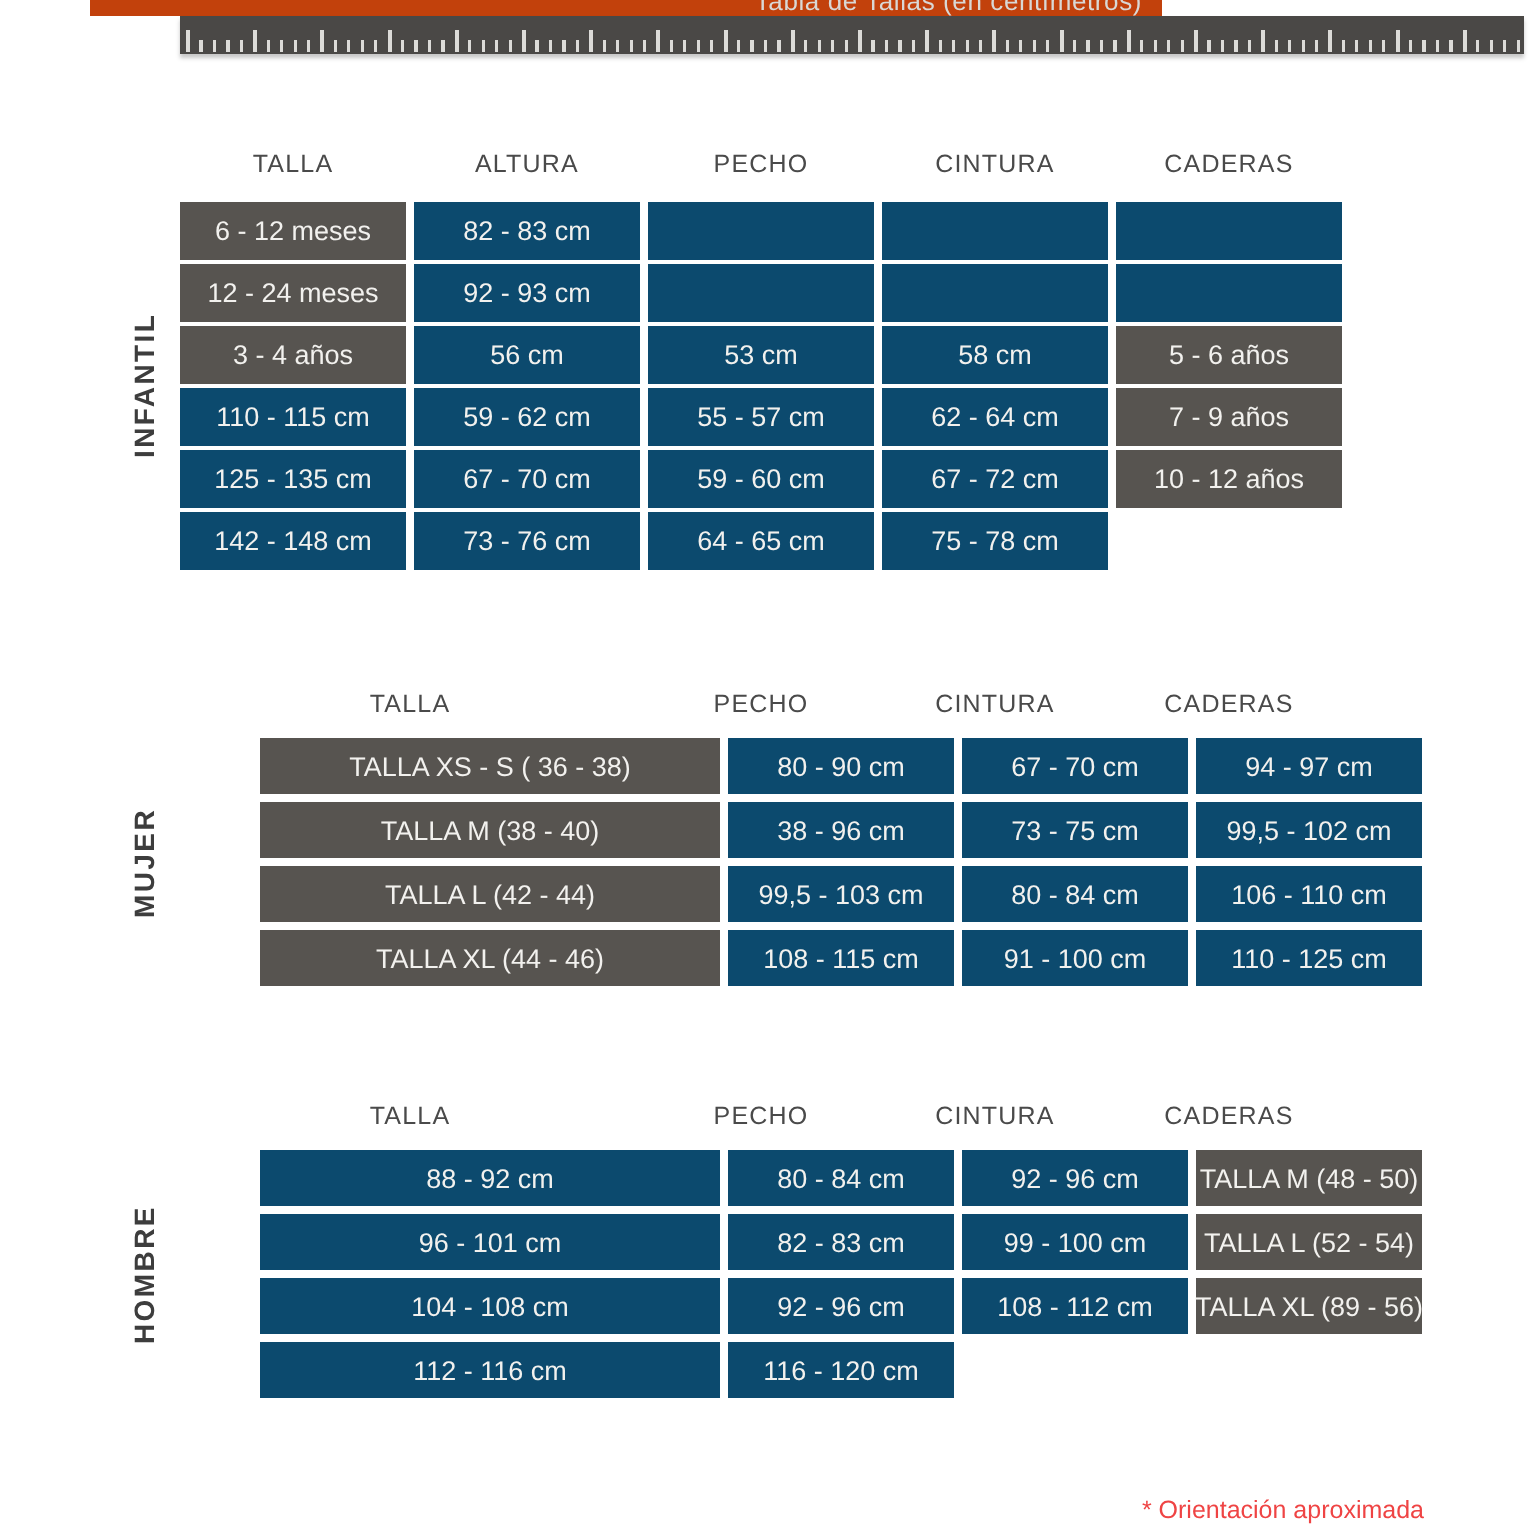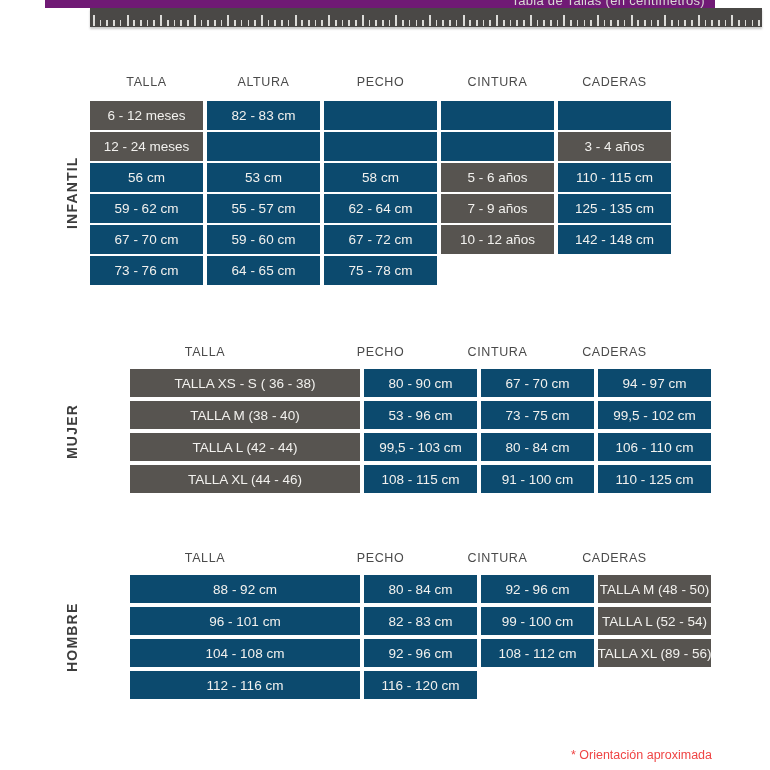--- a/index.html
+++ b/index.html
@@ -3,22 +3,22 @@
 <meta charset="utf-8">
 <style>
   html,body { margin:0; padding:0; background:#ffffff; }
   .canvas {
     position:relative; width:770px; height:770px; background:#ffffff;
     font-family:"Liberation Sans", sans-serif; overflow:hidden;
   }
 
   
   .titlebar {
-    position:absolute; left:45px; top:0; width:670px; height:8px;
-    background:#701a75; overflow:hidden;
+    position:absolute; left:45px; top:0; width:536px; height:8px;
+    background:#c2410c; overflow:hidden;
   }
   .titletext {
     position:absolute; right:10px; top:-7px;
     font-size:13px; color:#d9d8d5; white-space:nowrap; letter-spacing:.3px;
   }
 
   
   .ruler {
     position:absolute; left:90px; top:8px; width:672px; height:19px;
     background:#4a4846; box-shadow:0 2px 2px rgba(130,130,130,.45);
@@ -98,20 +98,21 @@
         <div class="col-h">CINTURA</div>
         <div class="col-h">CADERAS</div>
       </div>
     <div class="tbody">
         <div class="cell label-cell">6 - 12 meses</div>
         <div class="cell data-cell">82 - 83 cm</div>
         <div class="cell data-cell"></div>
         <div class="cell data-cell"></div>
         <div class="cell data-cell"></div>
         <div class="cell label-cell">12 - 24 meses</div>
+        <div class="cell data-cell">92 - 93 cm</div>
         <div class="cell data-cell"></div>
         <div class="cell data-cell"></div>
         <div class="cell data-cell"></div>
         <div class="cell label-cell">3 - 4 años</div>
         <div class="cell data-cell">56 cm</div>
         <div class="cell data-cell">53 cm</div>
         <div class="cell data-cell">58 cm</div>
         <div class="cell label-cell">5 - 6 años</div>
         <div class="cell data-cell">110 - 115 cm</div>
         <div class="cell data-cell">59 - 62 cm</div>
@@ -137,21 +138,21 @@
         <div class="col-h">PECHO</div>
         <div class="col-h">CINTURA</div>
         <div class="col-h">CADERAS</div>
       </div>
     <div class="tbody">
         <div class="cell label-cell">TALLA XS - S ( 36 - 38)</div>
         <div class="cell data-cell">80 - 90 cm</div>
         <div class="cell data-cell">67 - 70 cm</div>
         <div class="cell data-cell">94 - 97 cm</div>
         <div class="cell label-cell">TALLA M (38 - 40)</div>
-        <div class="cell data-cell">53 - 96 cm</div>
+        <div class="cell data-cell">38 - 96 cm</div>
         <div class="cell data-cell">73 - 75 cm</div>
         <div class="cell data-cell">99,5 - 102 cm</div>
         <div class="cell label-cell">TALLA L (42 - 44)</div>
         <div class="cell data-cell">99,5 - 103 cm</div>
         <div class="cell data-cell">80 - 84 cm</div>
         <div class="cell data-cell">106 - 110 cm</div>
         <div class="cell label-cell">TALLA XL (44 - 46)</div>
         <div class="cell data-cell">108 - 115 cm</div>
         <div class="cell data-cell">91 - 100 cm</div>
         <div class="cell data-cell">110 - 125 cm</div>

